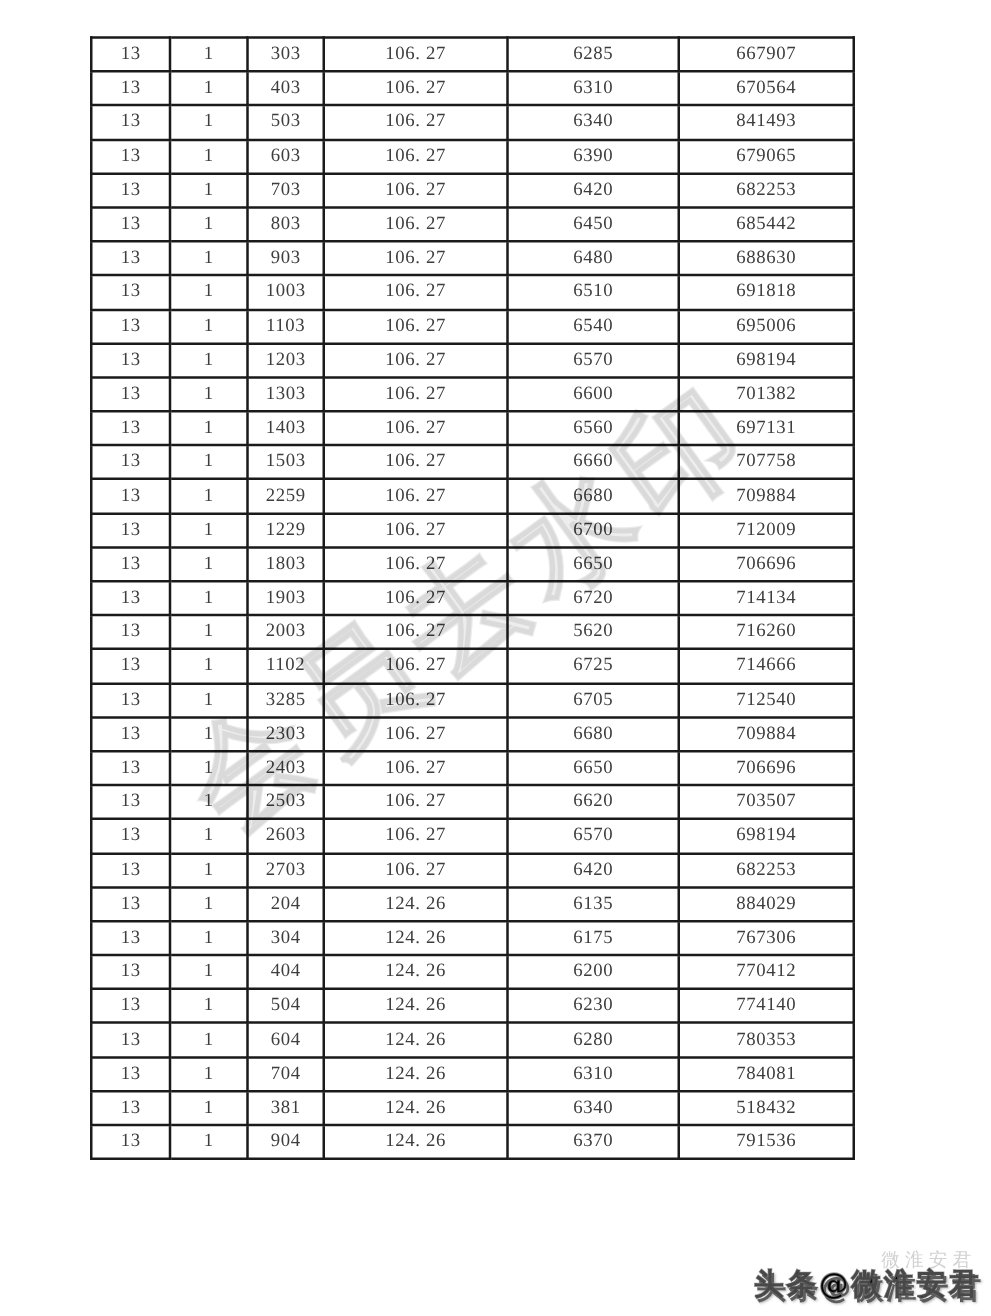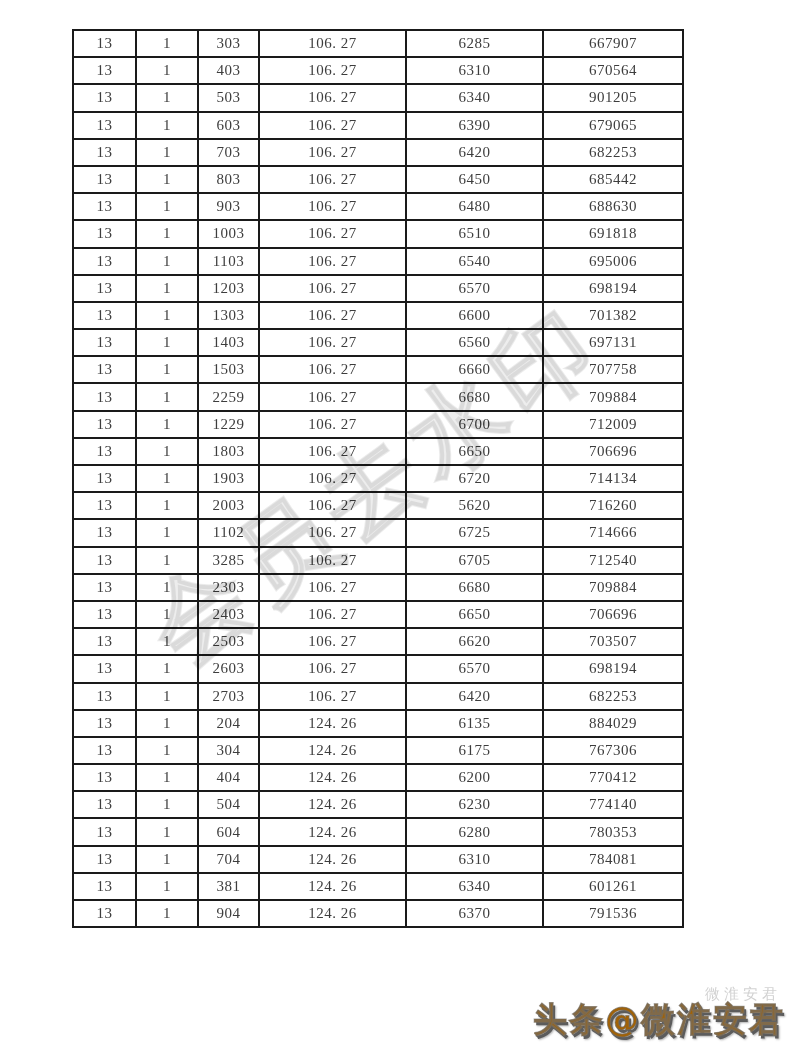--- a/index.html
+++ b/index.html
@@ -69,24 +69,24 @@
     position: absolute;
     right: 4px;
     top: -12px;
     font-size: 15px;
     color: #9a9a9a;
     opacity: 0.45;
     letter-spacing: 4px;
     white-space: nowrap;
   }
   .toutiao-watermark .main {
-    font-size: 34px;
+    font-size: 24px;
     font-weight: bold;
     letter-spacing: 2px;
-    color: #a16207;
+    color: #000000;
     -webkit-text-stroke: 1px rgba(110, 110, 110, 0.65);
     text-shadow: 2px 3px 0 #5c5c5c, 3px 4px 2px rgba(40, 40, 40, 0.35);
     white-space: nowrap;
   }
 </style>
 </head>
 <body>
 
 <div class="page">
 
@@ -115,21 +115,21 @@
           <td>106. 27</td>
           <td>6310</td>
           <td>670564</td>
         </tr>
         <tr>
           <td>13</td>
           <td>1</td>
           <td>503</td>
           <td>106. 27</td>
           <td>6340</td>
-          <td>901205</td>
+          <td>841493</td>
         </tr>
         <tr>
           <td>13</td>
           <td>1</td>
           <td>603</td>
           <td>106. 27</td>
           <td>6390</td>
           <td>679065</td>
         </tr>
         <tr>
@@ -347,21 +347,21 @@
           <td>124. 26</td>
           <td>6310</td>
           <td>784081</td>
         </tr>
         <tr>
           <td>13</td>
           <td>1</td>
           <td>381</td>
           <td>124. 26</td>
           <td>6340</td>
-          <td>601261</td>
+          <td>518432</td>
         </tr>
         <tr>
           <td>13</td>
           <td>1</td>
           <td>904</td>
           <td>124. 26</td>
           <td>6370</td>
           <td>791536</td>
         </tr>
       </tbody>

